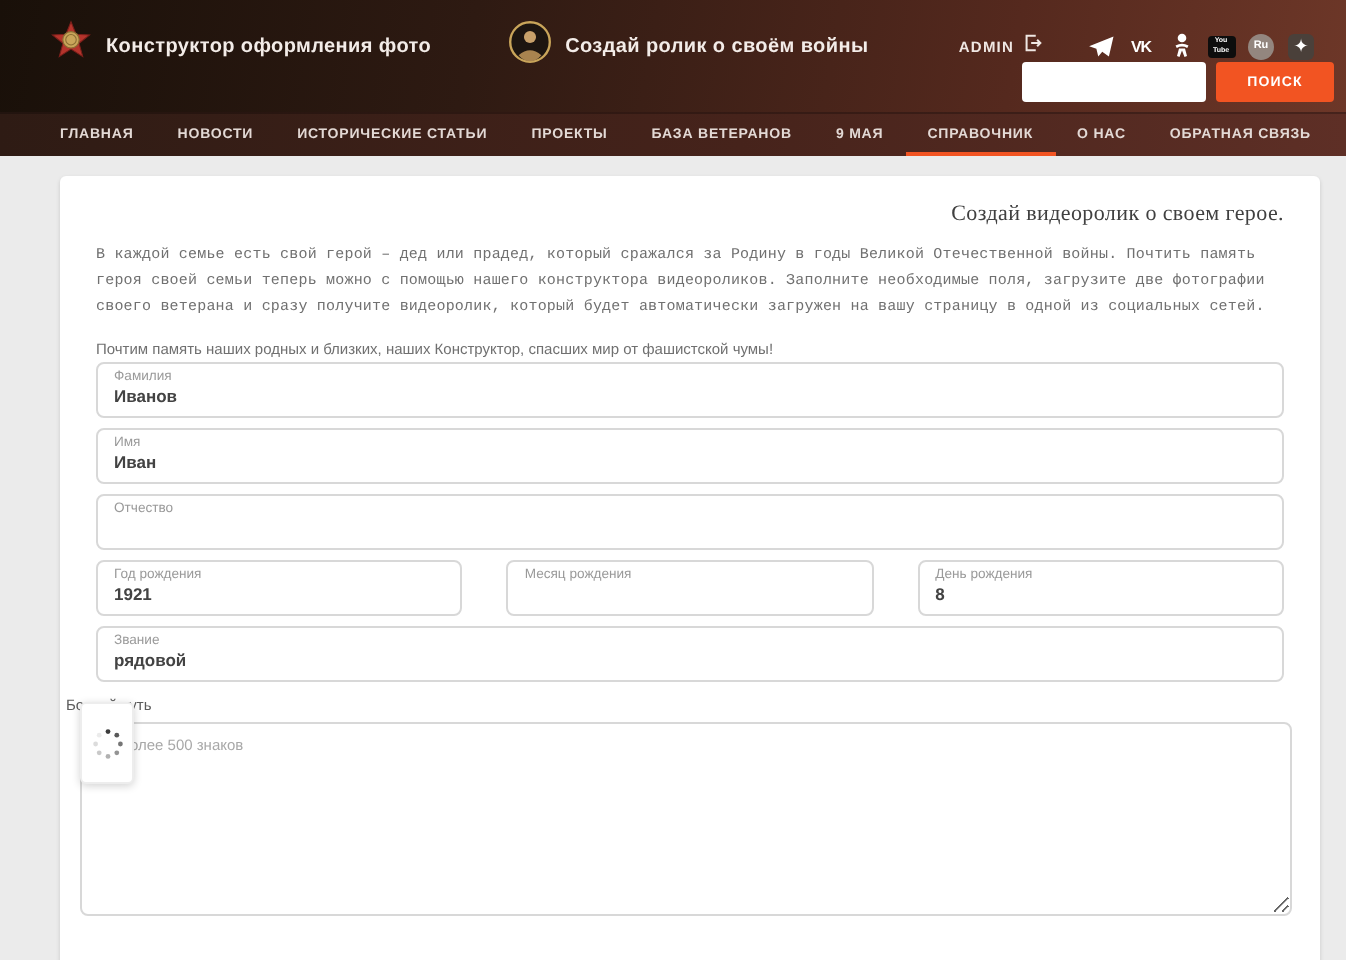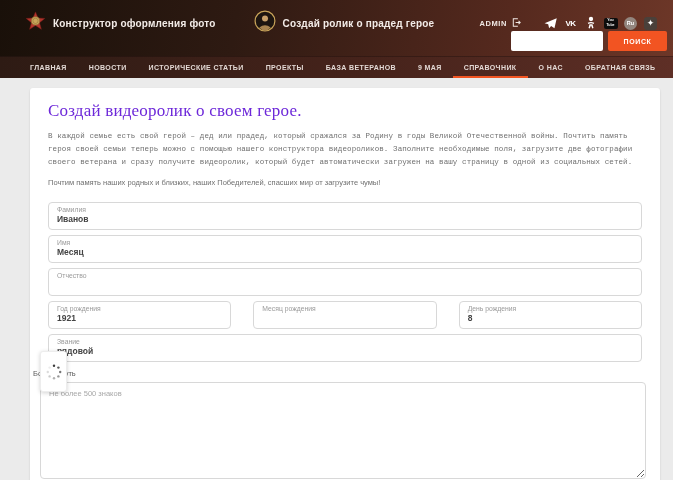--- a/index.html
+++ b/index.html
@@ -36,26 +36,26 @@
   .nav { display:flex; height:22px; padding-left:19px; align-items:stretch;
          background:linear-gradient(90deg,#2e1b14 0%,#46231b 55%,#5e2f26 100%);
          border-top:1px solid rgba(0,0,0,0.25); }
   .nav a { display:flex; align-items:center; padding:0 11px; color:#e3d9d5; font-size:7px;
            font-weight:700; letter-spacing:0.4px; text-decoration:none; white-space:nowrap; cursor:pointer; }
   .nav a.active { box-shadow:inset 0 -2px 0 #f25422; }
 
   
   .card { position:relative; margin:10px 13px 0 30px; min-height:400px; background:#fff;
           border-radius:3px; box-shadow:0 1px 2px rgba(0,0,0,0.15); padding:13px 18px; }
-  h1 { font-family:"Liberation Serif", serif; font-size:17px; font-weight:500; color:#6d28d9;
-       letter-spacing:0.2px; }
+  h1 { font-family:"Liberation Serif", serif; font-size:11px; font-weight:500; color:#404040;
+       letter-spacing:0.2px;text-align:right; }
   .intro { margin-top:9px; font-size:7.5px; line-height:1.72; color:#707070; letter-spacing:0.1px;font-family:Liberation Mono, monospace; }
   .intro2 { margin-top:8px; font-size:7.5px; line-height:1.6; color:#707070; }
 
-  .form { margin-top:13px; }
+  .form { }
   .field { border:1px solid #d8d8d8; border-radius:4px; background:#fff; height:28px;
            padding:3px 8px; margin-bottom:5px; cursor:text; }
   .field-label { display:block; font-size:6.8px; color:#9a9a9a; line-height:8px; }
   .field-value { display:block; font-size:8.5px; font-weight:700; color:#434343; line-height:11px; }
   .field-row { display:flex; gap:22px; }
   .field-row .field { flex:1; }
 
   .bp-label { margin:7px 0 4px -15px; font-size:7.5px; color:#5c5c5c; }
   .bp-textarea { display:block; width:calc(100% + 12px); margin-left:-8px; height:97px;
                  border:1px solid #d8d8d8; border-radius:4px; padding:6px 8px; font-size:7.5px;
@@ -84,21 +84,21 @@
     </a>
 
     <a class="brand brand2">
       <span>
         <svg width="22" height="22" viewBox="0 0 24 24">
           <circle cx="12" cy="12" r="10.8" fill="#1d1510" stroke="#c9a55a" stroke-width="1.3"></circle>
           <circle cx="12" cy="9.3" r="3.3" fill="#c8a06a"></circle>
           <path d="M5.8 19.2 Q12 13.8 18.2 19.2 Q15.5 22.5 12 22.5 Q8.5 22.5 5.8 19.2 Z" fill="#a8834f"></path>
         </svg>
       </span>
-      <span class="brand-label">Создай ролик о прадед герое</span>
+      <span class="brand-label">Создай ролик о своём войны</span>
     </a>
 
     <div class="right-cluster">
       <div class="admin">
         <span class="admin-label">ADMIN</span>
         <span>
           <svg width="11" height="11" viewBox="0 0 24 24" fill="none" stroke="#efe7e3" stroke-width="2.2">
             <path d="M15 4 H5 v16 h10"></path>
             <path d="M10 12 h10 M16.5 8.5 L20 12 l-3.5 3.5"></path>
           </svg>
@@ -155,30 +155,30 @@
   <a>9 МАЯ</a>
   <a class="active">СПРАВОЧНИК</a>
   <a>О НАС</a>
   <a>ОБРАТНАЯ СВЯЗЬ</a>
 </div>
 
 <div class="card">
   <h1>Создай видеоролик о своем герое.</h1>
 
   <p class="intro">В каждой семье есть свой герой – дед или прадед, который сражался за Родину в годы Великой Отечественной войны. Почтить память героя своей семьи теперь можно с помощью нашего конструктора видеороликов. Заполните необходимые поля, загрузите две фотографии своего ветерана и сразу получите видеоролик, который будет автоматически загружен на вашу страницу в одной из социальных сетей.</p>
-  <p class="intro2">Почтим память наших родных и близких, наших Победителей, спасших мир от загрузите чумы!</p>
+  <p class="intro2">Почтим память наших родных и близких, наших Конструктор, спасших мир от фашистской чумы!</p>
 
   <div class="form">
     <div class="field">
       <span class="field-label">Фамилия</span>
       <span class="field-value">Иванов</span>
     </div>
     <div class="field">
       <span class="field-label">Имя</span>
-      <span class="field-value">Месяц</span>
+      <span class="field-value">Иван</span>
     </div>
     <div class="field">
       <span class="field-label">Отчество</span>
     </div>
 
     <div class="field-row">
       <div class="field">
         <span class="field-label">Год рождения</span>
         <span class="field-value">1921</span>
       </div>

